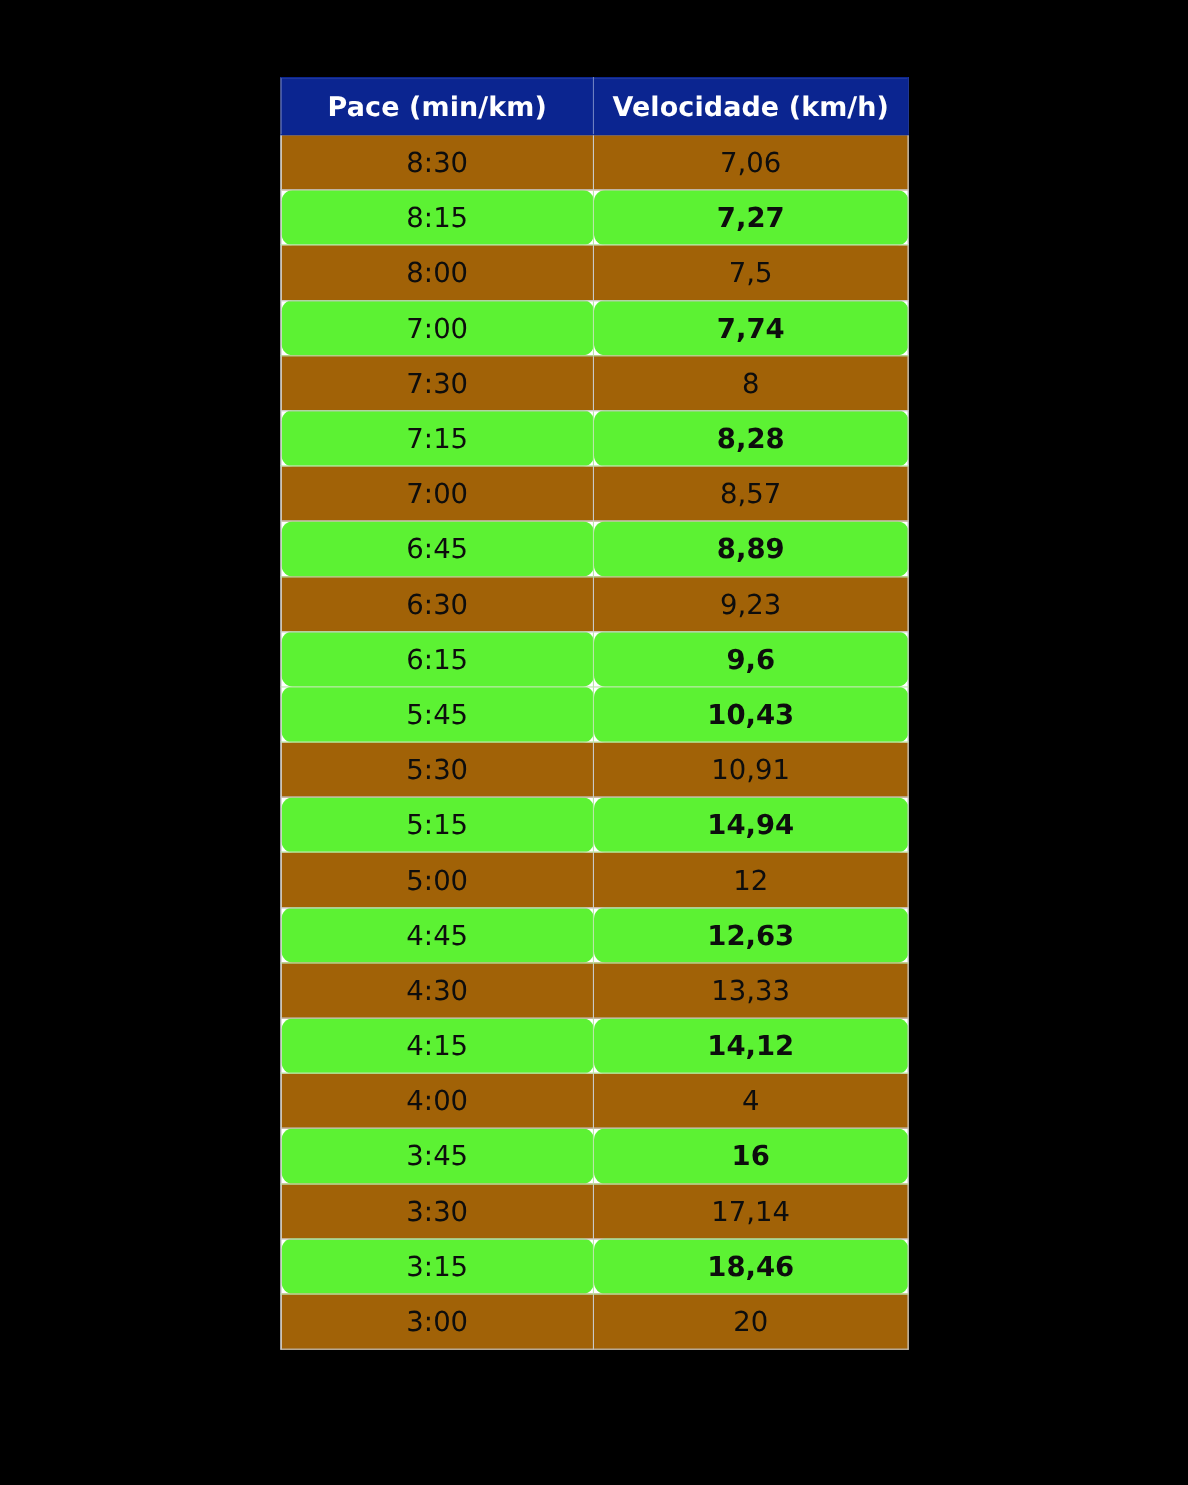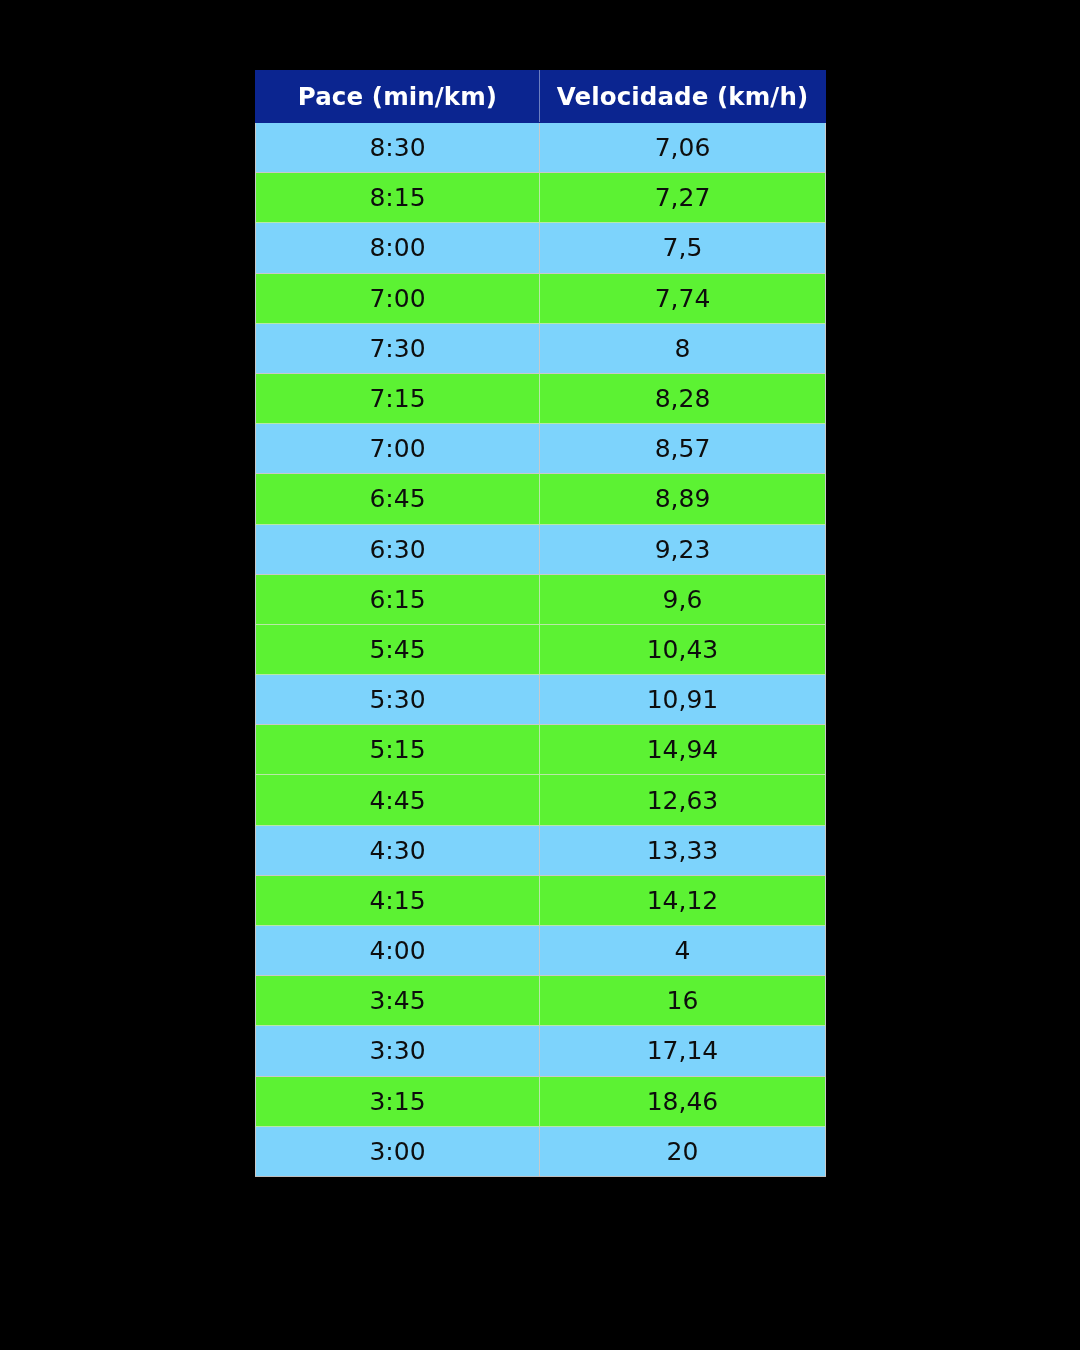--- a/index.html
+++ b/index.html
@@ -64,26 +64,26 @@
     padding: 0;
     text-align: center;
     vertical-align: middle;
     font-size: 25px;
     font-weight: normal;
     color: #0d0d0d;
     border: 1px solid #c9c9c9;
     line-height: 1;
   }
 
-  tbody tr.row-white td { background: #7dd3fc; }
-  tbody tr.row-green td { background: #5CF233; }
+  tbody tr.row-white td { background: #a16207; }
+  tbody tr.row-green td { background: #5CF233; border-radius: 10px; }
 
   tbody tr.row-green td { border-color: #b9e8a8; }
   tbody tr.row-green td:first-child { border-left-color: #c9c9c9; }
-  tbody tr.row-green td:last-child  { border-right-color: #c9c9c9; }
+  tbody tr.row-green td:last-child  { border-right-color: #c9c9c9; font-weight: bold; }
 
   tbody tr:last-child td { border-bottom-color: #bdbdbd; }
 </style>
 </head>
 <body>
 
 <div id="page-root">
 
   <div class="table-wrap">
     <table class="conv-table">
@@ -143,20 +143,24 @@
             <td>10,43</td>
           </tr>
           <tr class="row-white">
             <td>5:30</td>
             <td>10,91</td>
           </tr>
           <tr class="row-green">
             <td>5:15</td>
             <td>14,94</td>
           </tr>
+          <tr class="row-white">
+            <td>5:00</td>
+            <td>12</td>
+          </tr>
           <tr class="row-green">
             <td>4:45</td>
             <td>12,63</td>
           </tr>
           <tr class="row-white">
             <td>4:30</td>
             <td>13,33</td>
           </tr>
           <tr class="row-green">
             <td>4:15</td>

